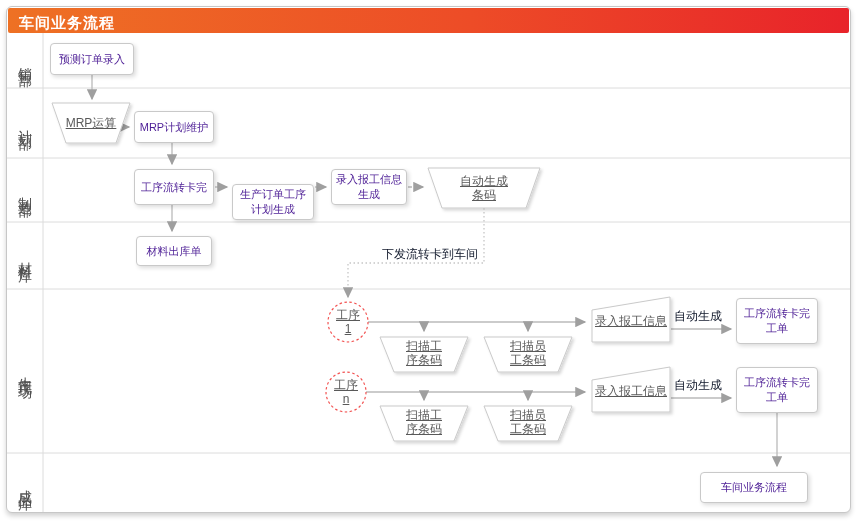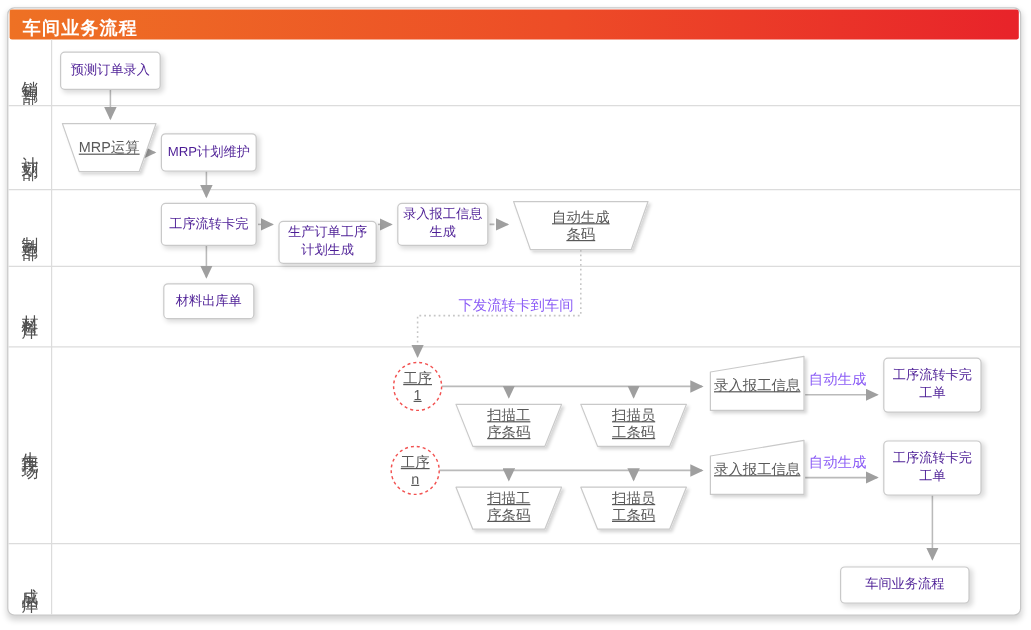--- a/index.html
+++ b/index.html
@@ -27,21 +27,21 @@
 
   .node { position: absolute; background: #fff; border: 1px solid #c9c9c9;
     border-radius: 4px; box-shadow: 2px 2px 4px rgba(0,0,0,0.14);
     display: flex; align-items: center; justify-content: center; text-align: center;
     color: #4c1d95; font-size: 11px; line-height: 15px; white-space: pre-line; }
 
   .shape-label { position: absolute; display: flex; align-items: center;
     justify-content: center; text-align: center; color: #595959; font-size: 12px;
     line-height: 14px; white-space: pre-line; text-decoration: underline; }
 
-  .edge-label { position: absolute; color: #8b5cf6; font-size: 12px;
+  .edge-label { position: absolute; color: #0f172a; font-size: 12px;
     text-align: center; white-space: nowrap; }
 </style>
 </head>
 <body>
 
 <div class="stage">
 
   <div class="panel"></div>
 
   <div class="header">

